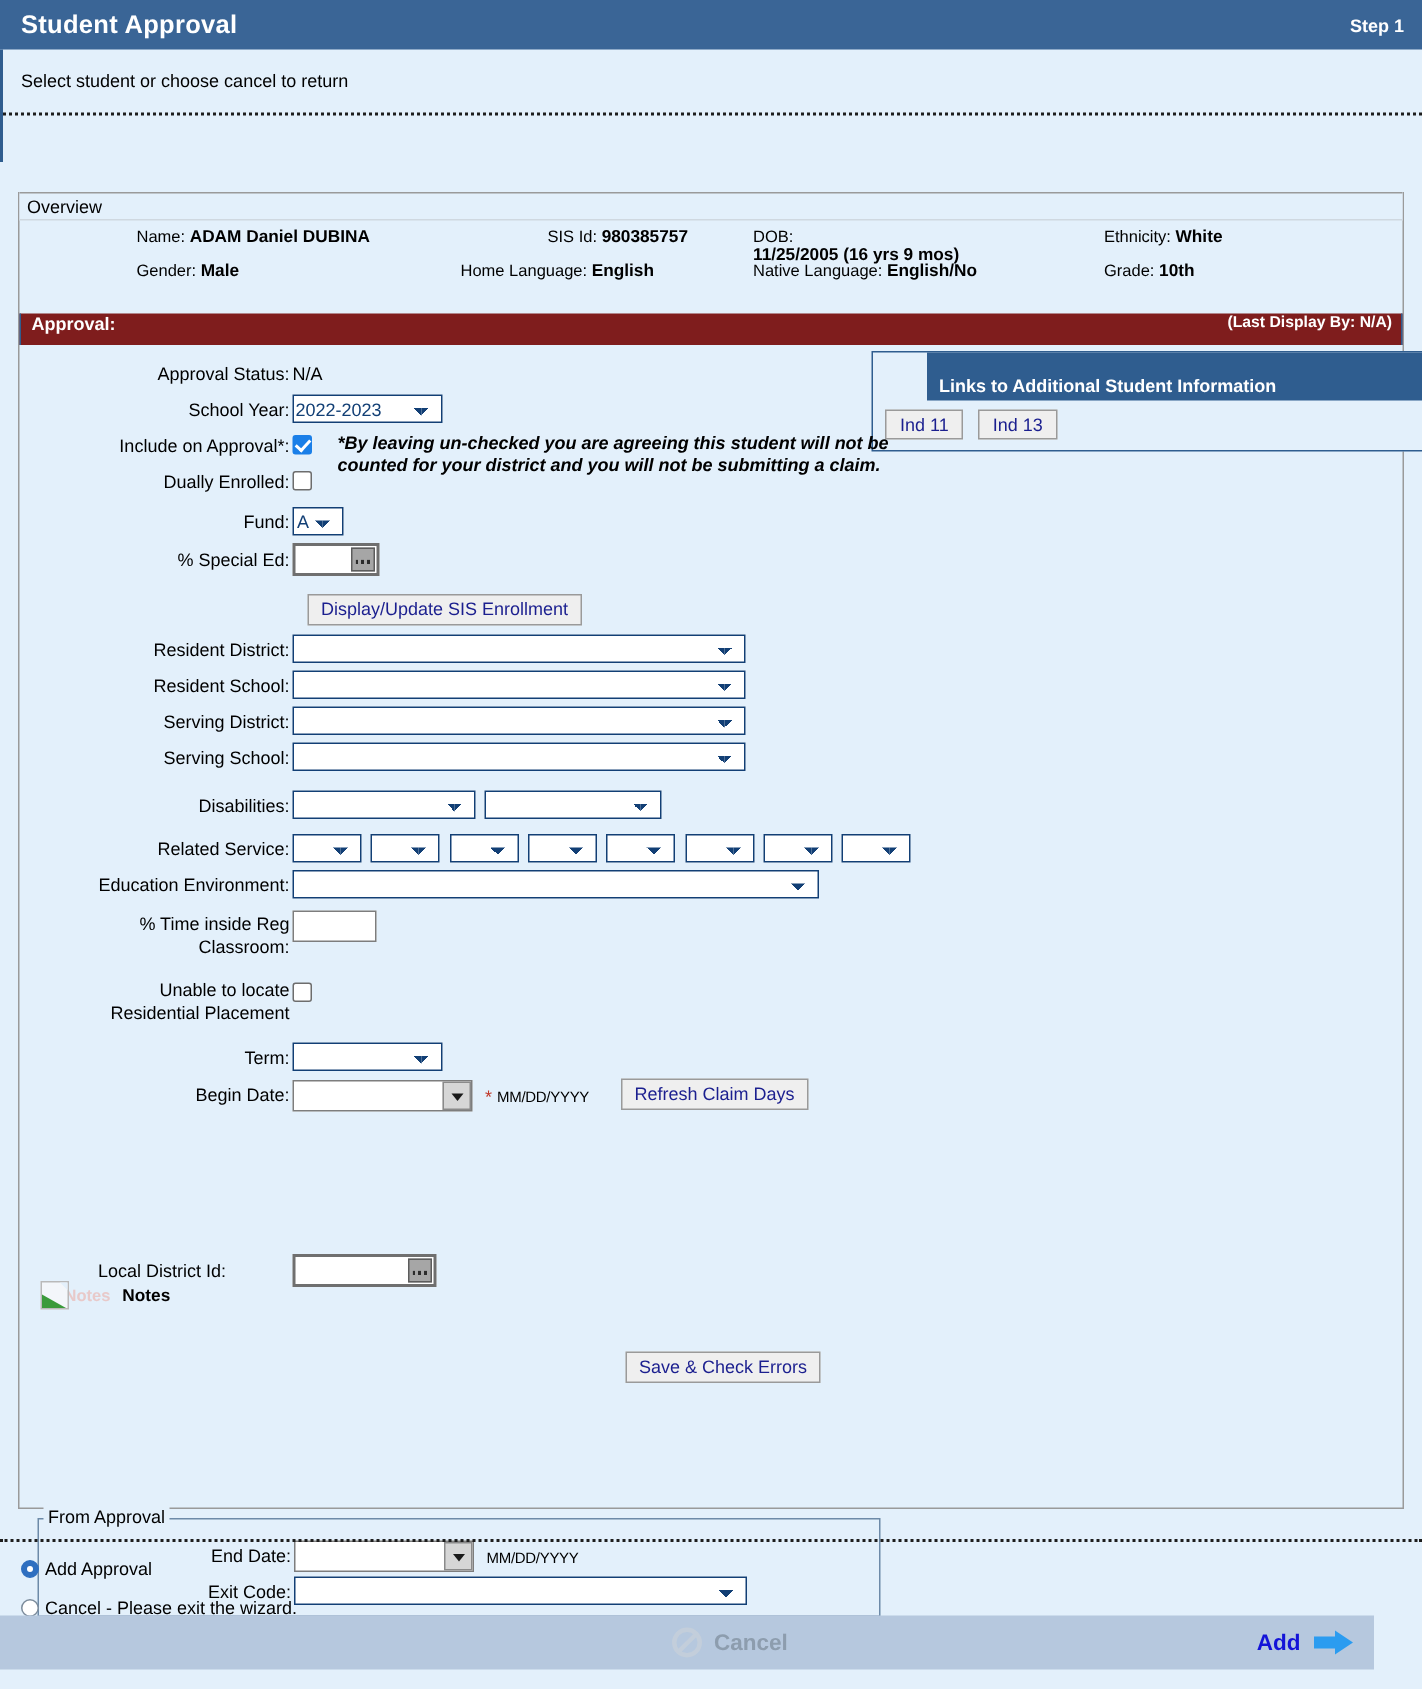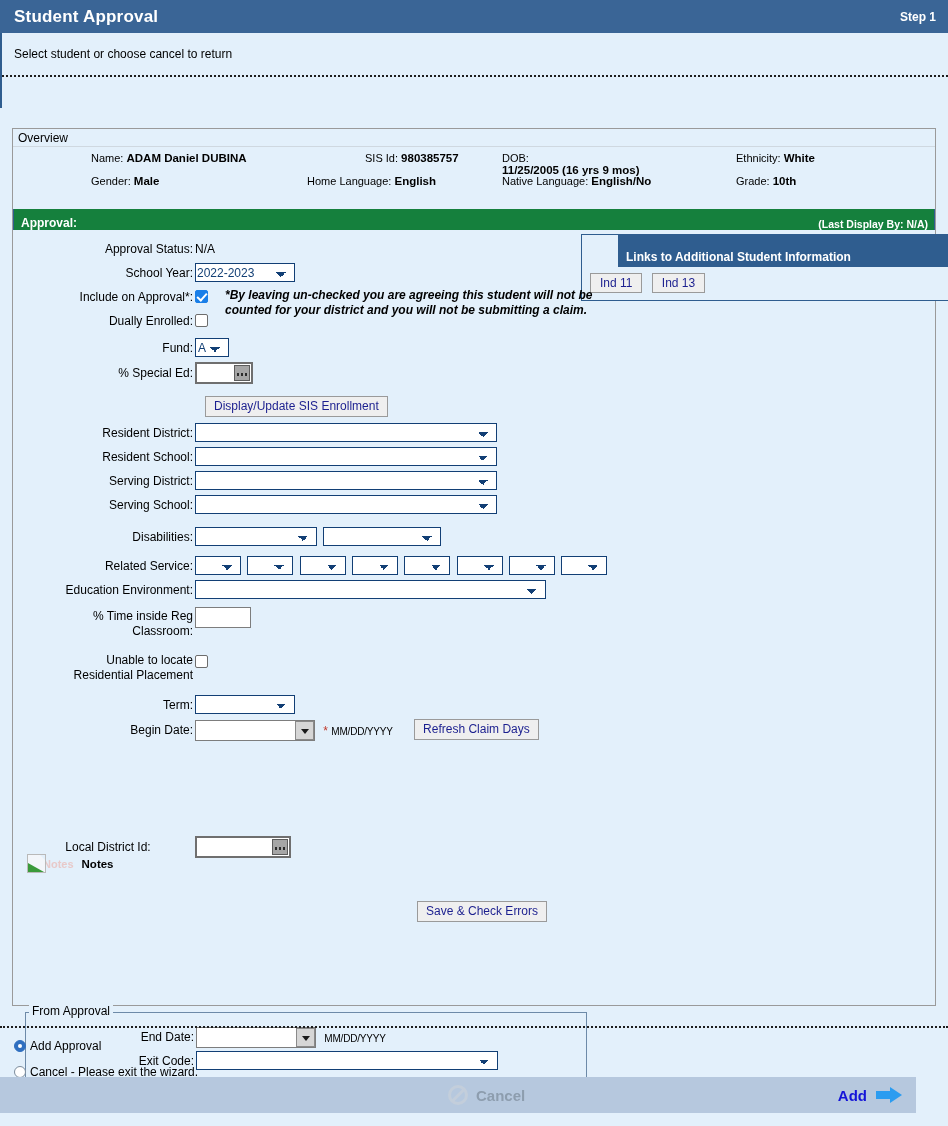--- a/index.html
+++ b/index.html
@@ -45,22 +45,22 @@
   
   .overview{
     position:relative;height:62px;padding:8px 0 0 0;box-sizing:border-box;
   }
   .ov{position:absolute;font-size:11px;white-space:nowrap;}
   .ov b{font-size:11.5px;}
   .lbl{color:#000;}
 
   
   .apprbar{
-    background:#15803d;color:#fff;height:21px;
-    display:flex;align-items:flex-end;justify-content:space-between;
+    background:#7f1d1d;color:#fff;height:21px;
+    display:flex;align-items:flex-start;justify-content:space-between;
     padding:0 6px 0 7px;box-sizing:border-box;
     font-size:12px;font-weight:bold;
     border-left:1px solid #2f5d8f;border-right:1px solid #2f5d8f;
   }
   .apprbar .upd{font-size:10.5px;font-weight:bold;}
 
   
   .abody{position:relative;height:775px;}
 
   

